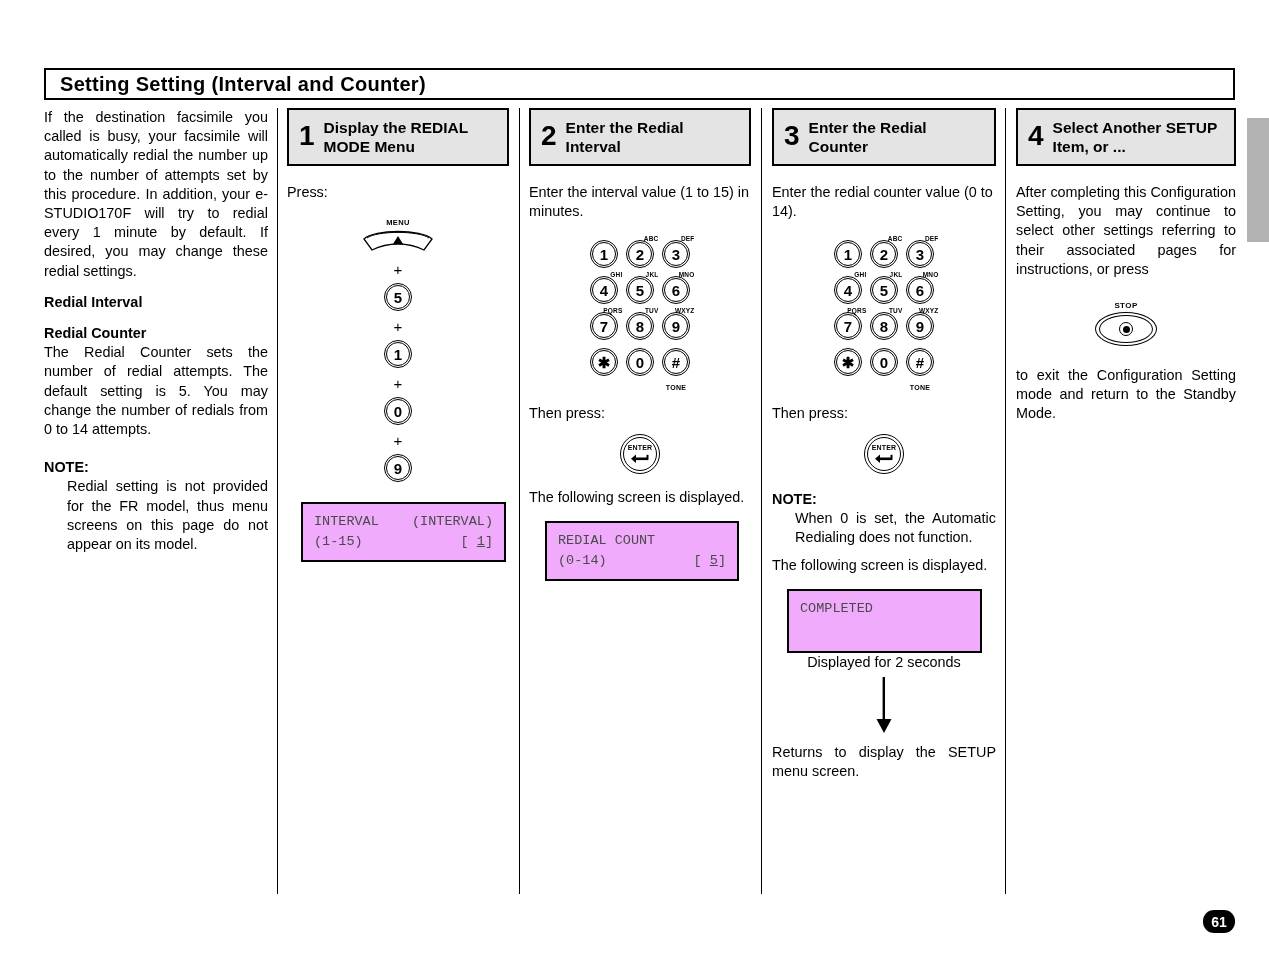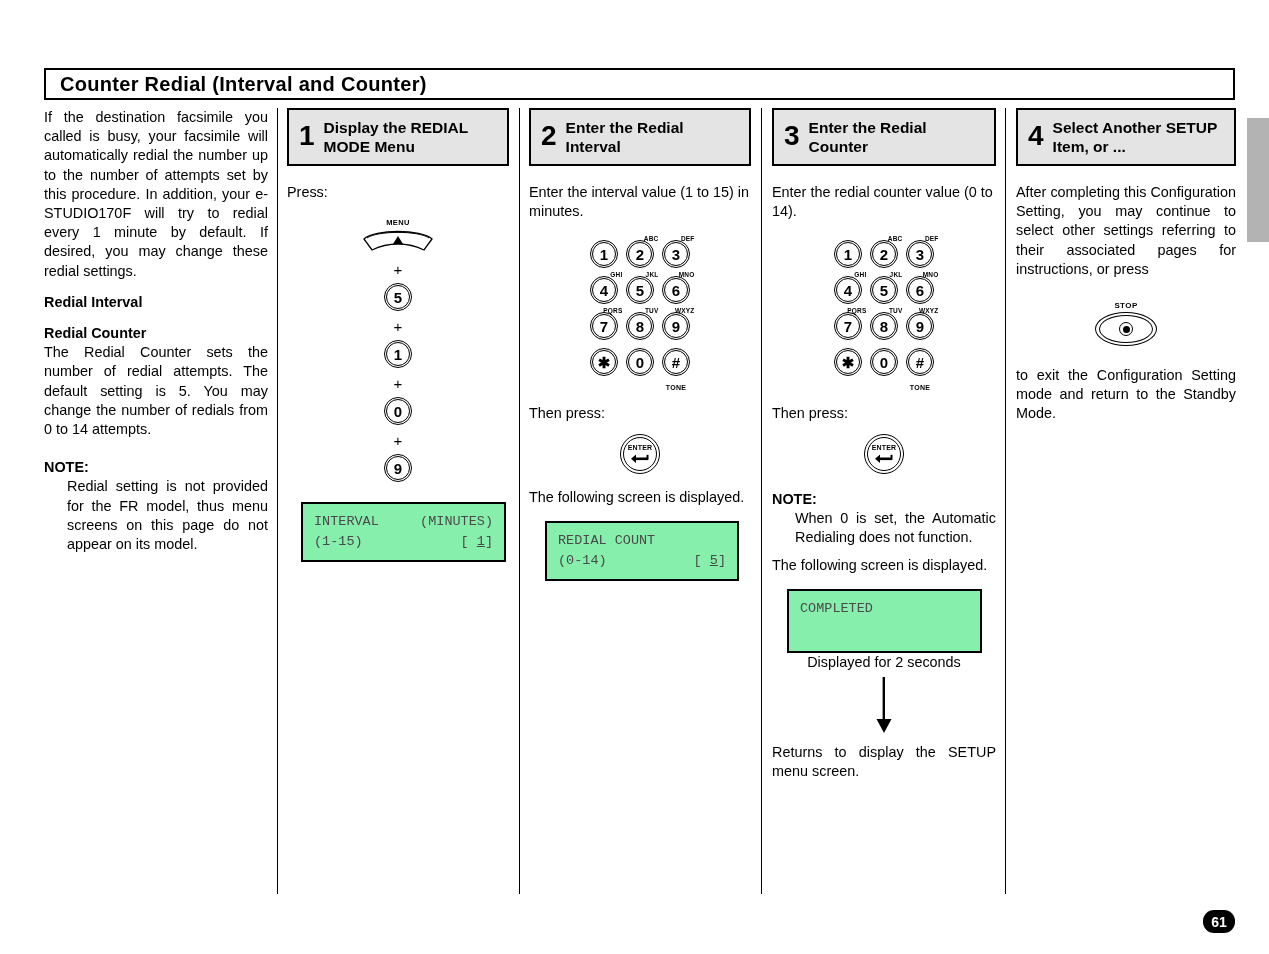--- a/index.html
+++ b/index.html
@@ -123,21 +123,21 @@
 
   
   .lcd {
     border: 2px solid #000;
     box-sizing: border-box;
     font-family: "Liberation Mono", monospace;
     font-size: 13.5px;
     line-height: 20px;
     color: #4a4a4a;
     padding: 8px 11px;
-    background: #86efac;
+    background: #f0abfc;
   }
   .lcd-row {
     display: flex;
     justify-content: space-between;
     white-space: pre;
   }
   .lcd u { text-decoration: underline; }
 
   
   .keypad {
@@ -306,21 +306,21 @@
     display: flex;
     align-items: center;
     justify-content: center;
     border-radius: 11px;
   }
 </style>
 </head>
 <body>
 
 <div id="title-bar">
-  <span class="title-text">Counter Redial (Interval and Counter)</span>
+  <span class="title-text">Setting Setting (Interval and Counter)</span>
 </div>
 
 <div id="edge-tab"></div>
 
 <div class="col-divider" id="div-1"></div>
 <div class="col-divider" id="div-2"></div>
 <div class="col-divider" id="div-3"></div>
 <div class="col-divider" id="div-4"></div>
 
 <div class="col" id="col-intro">
@@ -391,21 +391,21 @@
         <span class="ring2"></span>
         <span class="glyph">9</span>
       </span>
     </div>
 
     <div style="height:16px"></div>
 
     <div class="lcd" style="margin:0 3px 0 14px;">
       <div class="lcd-row">
         <span>INTERVAL</span>
-        <span>(MINUTES)</span>
+        <span>(INTERVAL)</span>
       </div>
       <div class="lcd-row">
         <span>(1-15)</span>
         <span><span>[ </span><u>1</u><span>]</span></span>
       </div>
     </div>
   </div>
 </div>
 
 <div class="col" id="col-2">

